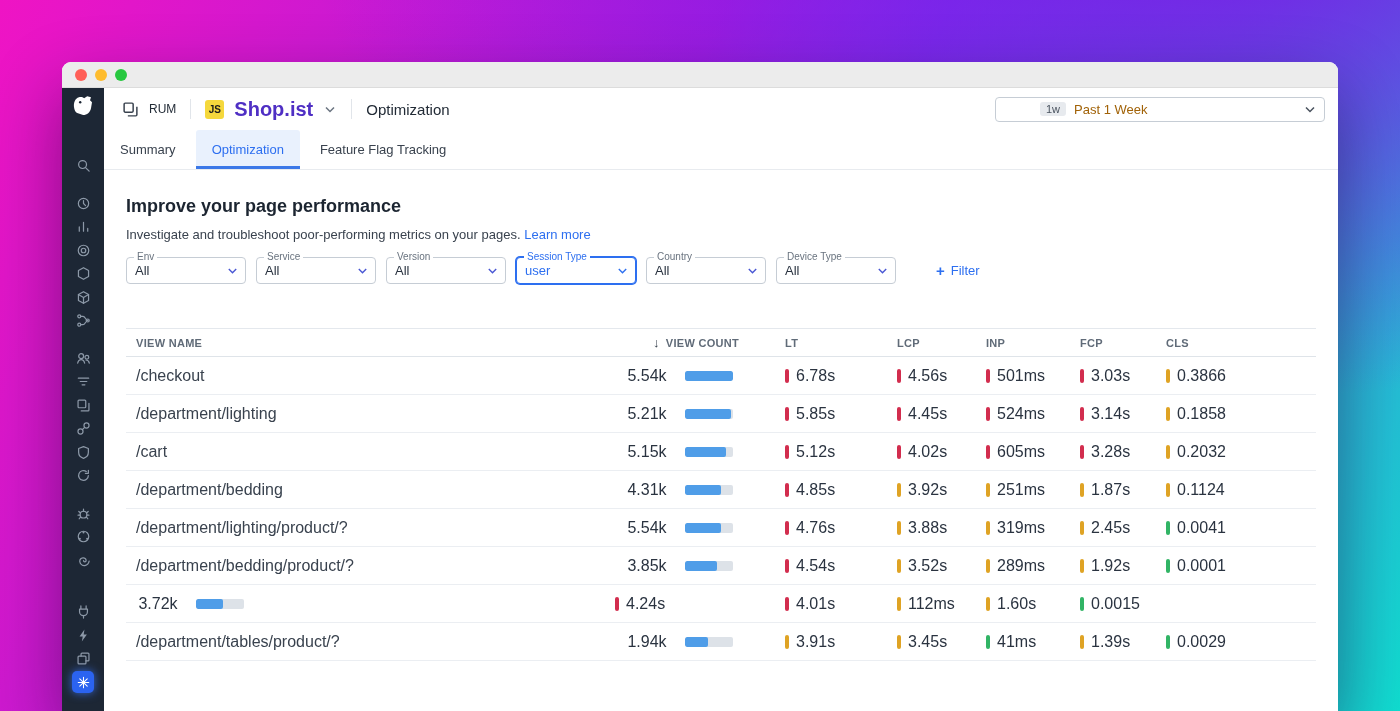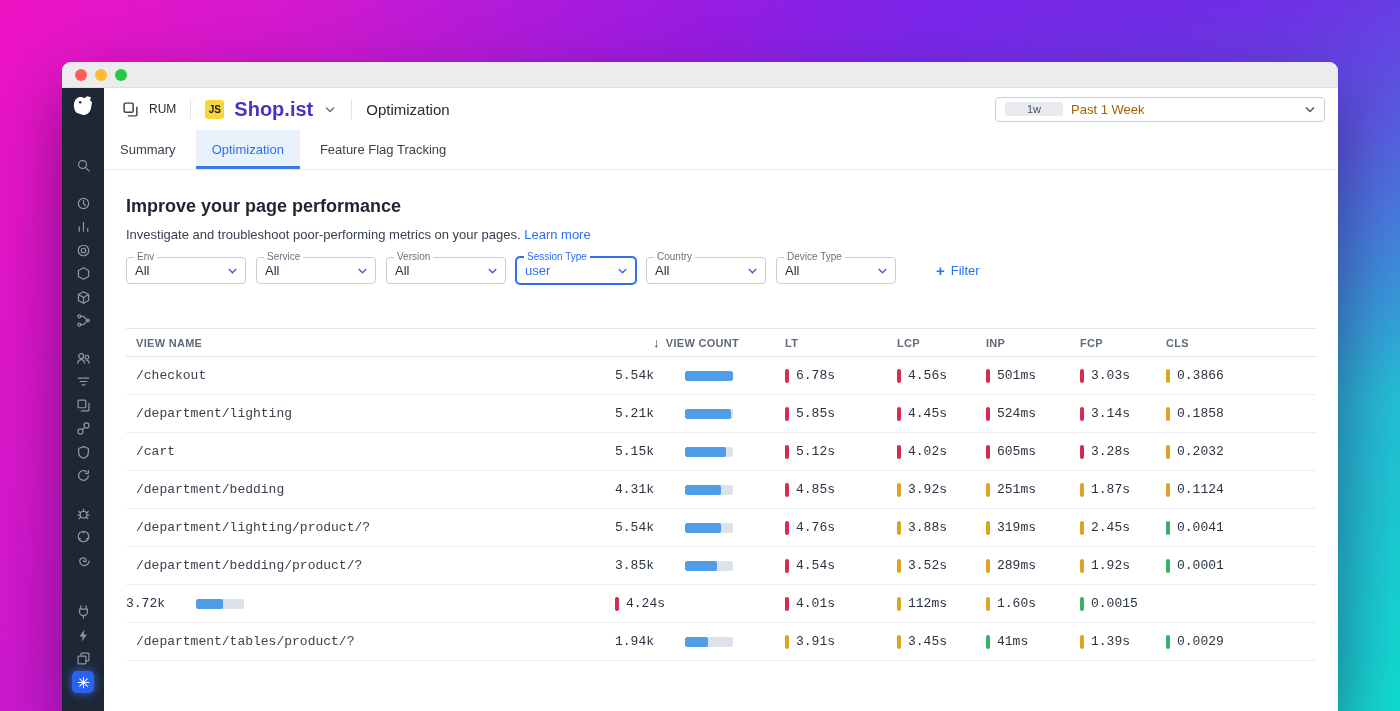--- a/index.html
+++ b/index.html
@@ -47,21 +47,21 @@
   .hicon { color: #39424e; display: flex; align-items: center; }
   .product { font-size: 12px; color: #222b36; }
   .vdiv { width: 1px; height: 20px; background: #e1e5ea; margin: 0 4px; }
   .jsbadge { width: 19px; height: 19px; background: #f5d83c; color: #1b1b1b; border-radius: 3px;
     font-size: 10px; font-weight: 700; display: flex; align-items: center; justify-content: center; }
   .appname { font-size: 20px; font-weight: 700; color: var(--app_name, #4f2fc4); cursor: pointer; }
   .appchev { color: #6a7480; display: flex; align-items: center; cursor: pointer; padding: 2px; }
   .pagetitle { font-size: 15px; color: #222b36; }
   .timepicker { margin-left: auto; width: 330px; height: 25px; border: 1px solid #c6cdd5; border-radius: 4px;
     display: flex; align-items: center; padding: 0 9px; gap: 8px; cursor: pointer; background: #fff; }
-  .trbadge { background: #e7eaee; border-radius: 3px; font-size: 11px; color: #49525e; padding: 1px 22px; }
+  .trbadge { background: #e7eaee; border-radius: 3px; font-size: 11px; color: #49525e; padding: 1px 6px; margin-left: 35px; }
   .trlabel { font-size: 13px; color: #a16207; }
   .trchev { margin-left: auto; color: #49525e; display: flex; align-items: center; }
 
   
   .tabsrow { flex: none; height: 40px; display: flex; align-items: stretch; gap: 4px;
     border-bottom: 1px solid #e8ebef; }
   .tab { font-size: 13px; color: #39424e; padding: 0 16px; display: flex; align-items: center; cursor: pointer;
     border-bottom: 3px solid transparent; padding-top: 3px; }
   .tab.active { color: var(--accent, #2d6ff0); background: #e9f1fd; border-bottom-color: #3b78e8;
     border-radius: 3px 3px 0 0; }
@@ -90,24 +90,24 @@
 
   
   .table { margin-top: 44px; border-top: 1px solid #e4e8ed; }
   .grid { display: grid; grid-template-columns: minmax(0,1fr) 170px 112px 89px 94px 86px 150px; align-items: center; }
   .thead { height: 28px; font-size: 11px; font-weight: 700; letter-spacing: .3px; color: #606b78;
     border-bottom: 1px solid #dfe4e9; }
   .th { cursor: pointer; }
   .thname { padding-left: 10px; }
   .thcount { display: flex; align-items: center; gap: 6px; padding-left: 38px; }
   .sortarrow { font-size: 13px; color: #333d49; font-weight: 400; }
-  .trow { height: 38px; font-size: 13px; color: #2a3340; border-bottom: 1px solid #ebeef2; cursor: pointer; font-family: Liberation Mono, monospace; }
+  .trow { height: 38px; font-size: 16px; color: #2a3340; border-bottom: 1px solid #ebeef2; cursor: pointer; }
   .td.name { padding-left: 10px; color: #39424e; overflow: hidden; text-overflow: ellipsis; white-space: nowrap; }
   .td.count { display: flex; align-items: center; }
-  .td.count .num { width: 64px; text-align: left; margin-right: 6px; }
+  .td.count .num { width: 64px; text-align: center; margin-right: 6px; }
   .track { width: 48px; height: 10px; background: var(--count_track, #dde2e8); border-radius: 2px; overflow: hidden; display: inline-block; }
   .fill { display: block; height: 100%; background: var(--count_bar, #4f9de8); border-radius: 2px; }
   .td.metric { display: flex; align-items: center; gap: 7px; }
   .ind { width: 4px; height: 14px; border-radius: 2px; flex: none; }
 </style>
 </head>
 <body>
 
 <div class="window">
   <div class="titlebar">

